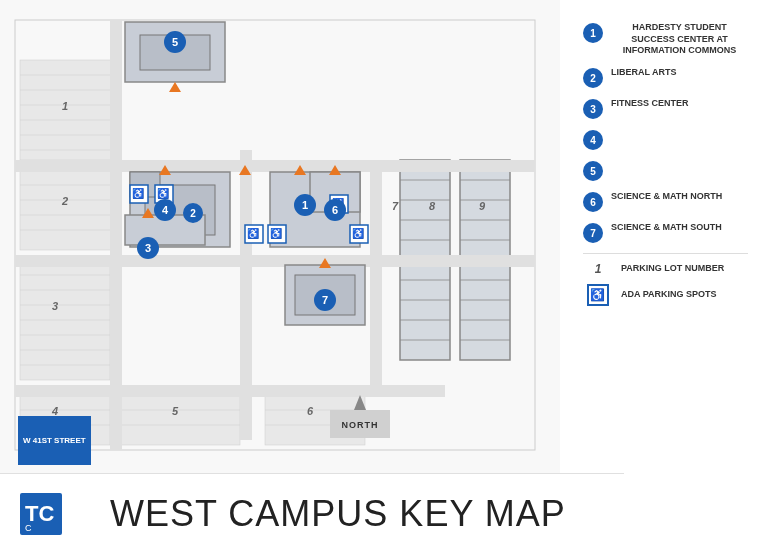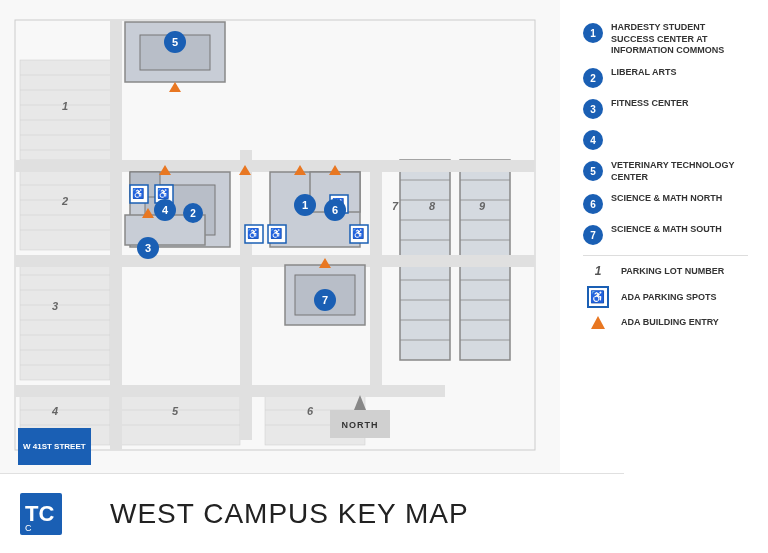--- a/index.html
+++ b/index.html
@@ -50,20 +50,21 @@
       margin-right: 8px;
       margin-top: 1px;
     }
 
     .legend-text {
       font-size: 9px;
       font-weight: bold;
       color: #333;
       line-height: 1.3;
       text-transform: uppercase;
+      text-align: center;
     }
 
     .legend-divider {
       border: none;
       border-top: 1px solid #ddd;
       margin: 8px 0;
     }
 
     .legend-symbol-item {
       display: flex;
@@ -116,38 +117,38 @@
 
     .tcc-name {
       font-size: 9px;
       font-weight: bold;
       color: #1a5fb4;
       line-height: 1.3;
       text-transform: uppercase;
     }
 
     .map-title {
-      font-size: 28px;
+      font-size: 36px;
       font-weight: 300;
       color: #222;
       letter-spacing: 1px;
       text-transform: uppercase;
       margin-left: 20px;
     }
 
     
     .street-label {
       position: absolute;
       bottom: 88px;
       left: 18px;
       background: #1a5fb4;
       color: white;
       font-size: 8px;
       font-weight: bold;
-      padding: 14px 5px;
+      padding: 20px 5px;
       text-transform: uppercase;
     }
 
     
     .ada-icon {
       width: 22px;
       height: 22px;
       border: 2px solid #1a5fb4;
       background: white;
       display: flex;
@@ -352,21 +353,20 @@
       <div class="legend-badge">3</div>
       <div class="legend-text">FITNESS CENTER</div>
     </div>
 
     <div class="legend-item">
       <div class="legend-badge">4</div>
     </div>
 
     <div class="legend-item">
       <div class="legend-badge">5</div>
-      <div class="legend-text">VETERINARY TECHNOLOGY CENTER</div>
     </div>
 
     <div class="legend-item">
       <div class="legend-badge">6</div>
       <div class="legend-text">SCIENCE &amp; MATH NORTH</div>
     </div>
 
     <div class="legend-item">
       <div class="legend-badge">7</div>
       <div class="legend-text">SCIENCE &amp; MATH SOUTH</div>
@@ -383,26 +383,20 @@
 
     <div class="legend-symbol-item">
       <div class="legend-symbol">
         <div class="ada-icon">
           <span style="color:#1a5fb4;font-size:12px;">♿</span>
         </div>
       </div>
       <div class="legend-text">ADA PARKING SPOTS</div>
     </div>
 
-    <div class="legend-symbol-item">
-      <div class="legend-symbol">
-        <div class="orange-arrow"></div>
-      </div>
-      <div class="legend-text">ADA BUILDING ENTRY</div>
-    </div>
 
   </div>
 
   <div class="bottom-bar">
     <div class="tcc-logo">
 
       <svg class="tcc-icon" viewBox="0 0 42 42">
         <rect width="42" height="42" fill="#1a5fb4" rx="2"></rect>
         <text x="5" y="28" font-size="22" fill="white" font-weight="bold" font-family="Arial">TC</text>
         <text x="5" y="38" font-size="9" fill="white" font-family="Arial">C</text>

